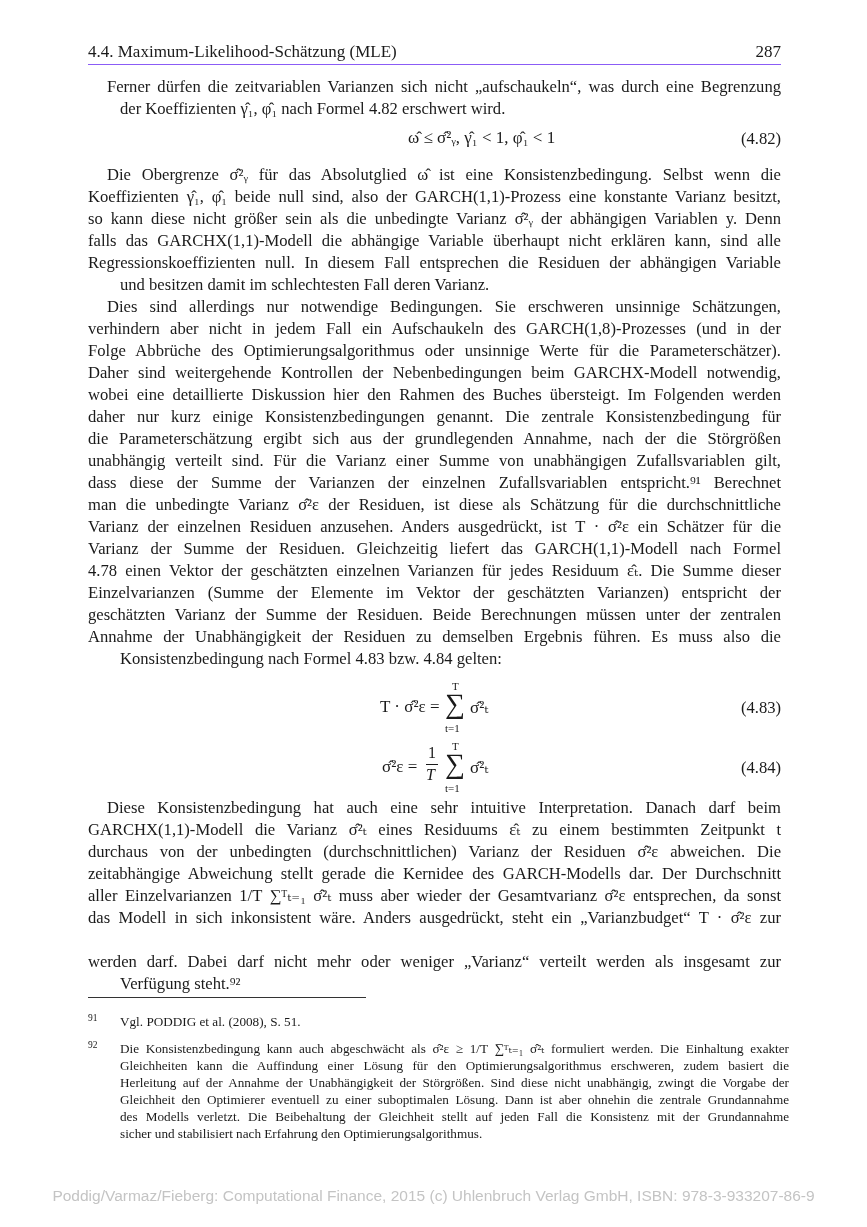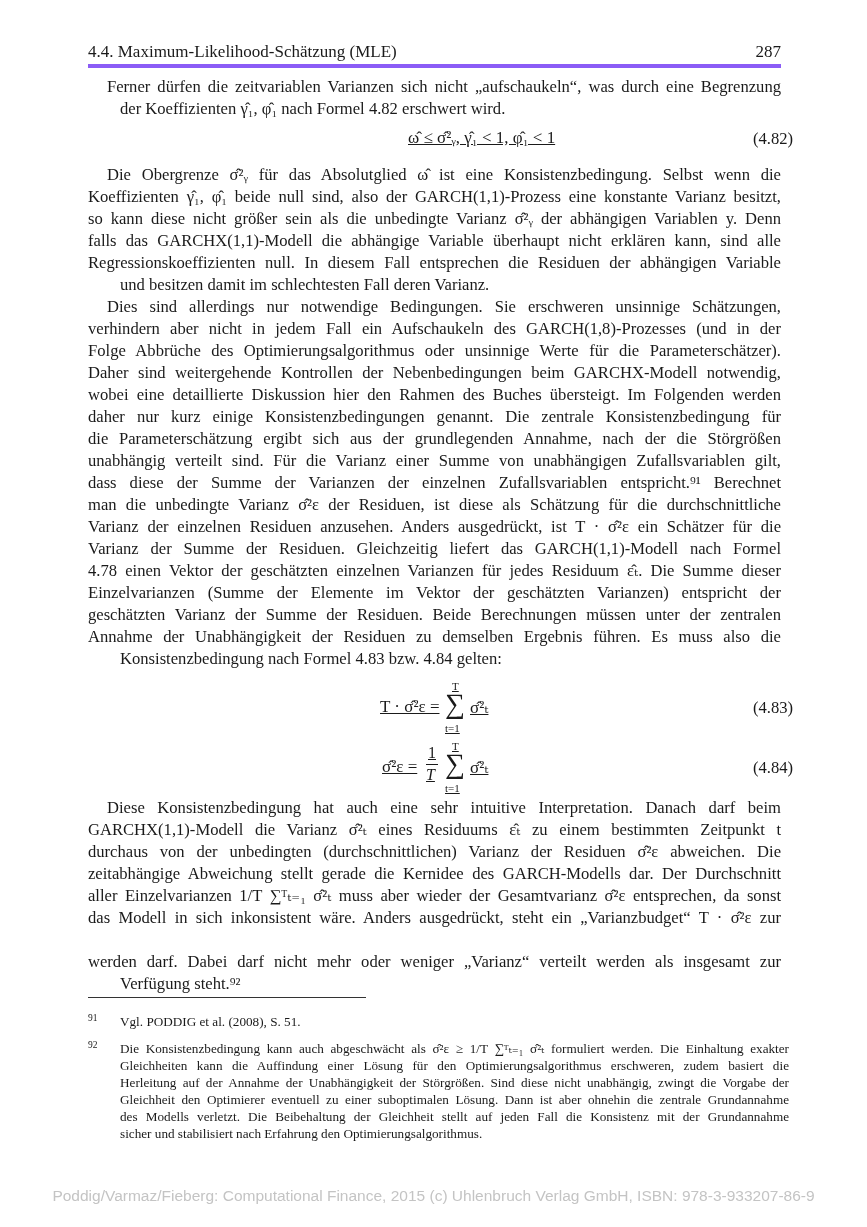--- a/index.html
+++ b/index.html
@@ -1,28 +1,28 @@
 <!DOCTYPE html>
 <html><head>
 <meta charset="utf-8">
 <style>
   html, body { margin: 0; padding: 0; background: #ffffff; }
   body { width: 867px; height: 1227px; position: relative; overflow: hidden;
          font-family: "Liberation Serif", "DejaVu Serif", serif; color: #1a1a1a; }
   .page { position: absolute; left: 0; top: 0; width: 867px; height: 1227px; }
   .header { position: absolute; left: 88px; top: 42px; width: 693px; height: 22px;
-            font-size: 17px; border-bottom: 4px solid #8b5cf6; }
+            font-size: 17px; border-bottom: 1px solid #8b5cf6; }
   .header .title { position: absolute; left: 0; top: 0; }
   .header .pageno { position: absolute; right: 0; top: 0; text-align: right; }
   .line { position: absolute; left: 88px; width: 693px; font-size: 16.6px; line-height: 22px;
           white-space: nowrap; text-align: justify; text-align-last: justify; }
   .line.indent { padding-left: 19px; width: 674px; }
   .line.last { text-align-last: left; margin-left: 32px; }
-  .eq { position: absolute; font-size: 17px; white-space: nowrap; text-decoration: underline; }
-  .eqno { position: absolute; right: 74px; font-size: 16.6px; text-align: center; }
+  .eq { position: absolute; font-size: 17px; white-space: nowrap; }
+  .eqno { position: absolute; right: 86px; font-size: 16.6px; text-align: center; }
   .fnrule { position: absolute; left: 88px; top: 997px; width: 278px; height: 0; border-top: 1px solid #333; }
   .fn { position: absolute; left: 88px; width: 693px; font-size: 13.2px; line-height: 17px; white-space: nowrap; }
   .fn .num { position: absolute; left: 0; top: -3px; font-size: 9.5px; }
   .fn .txt { position: absolute; left: 24px; width: 669px; text-align: justify; text-align-last: justify; margin-left: 8px; }
   .fn .txt.last { text-align-last: left; }
   .watermark { position: absolute; left: 0; width: 867px; top: 1187px; text-align: center;
                font-family: "Liberation Sans", "DejaVu Sans", sans-serif; font-size: 15.5px; color: #c4c4c4; }
   .sum { font-size: 28px; position: absolute; }
 </style>
 </head>

